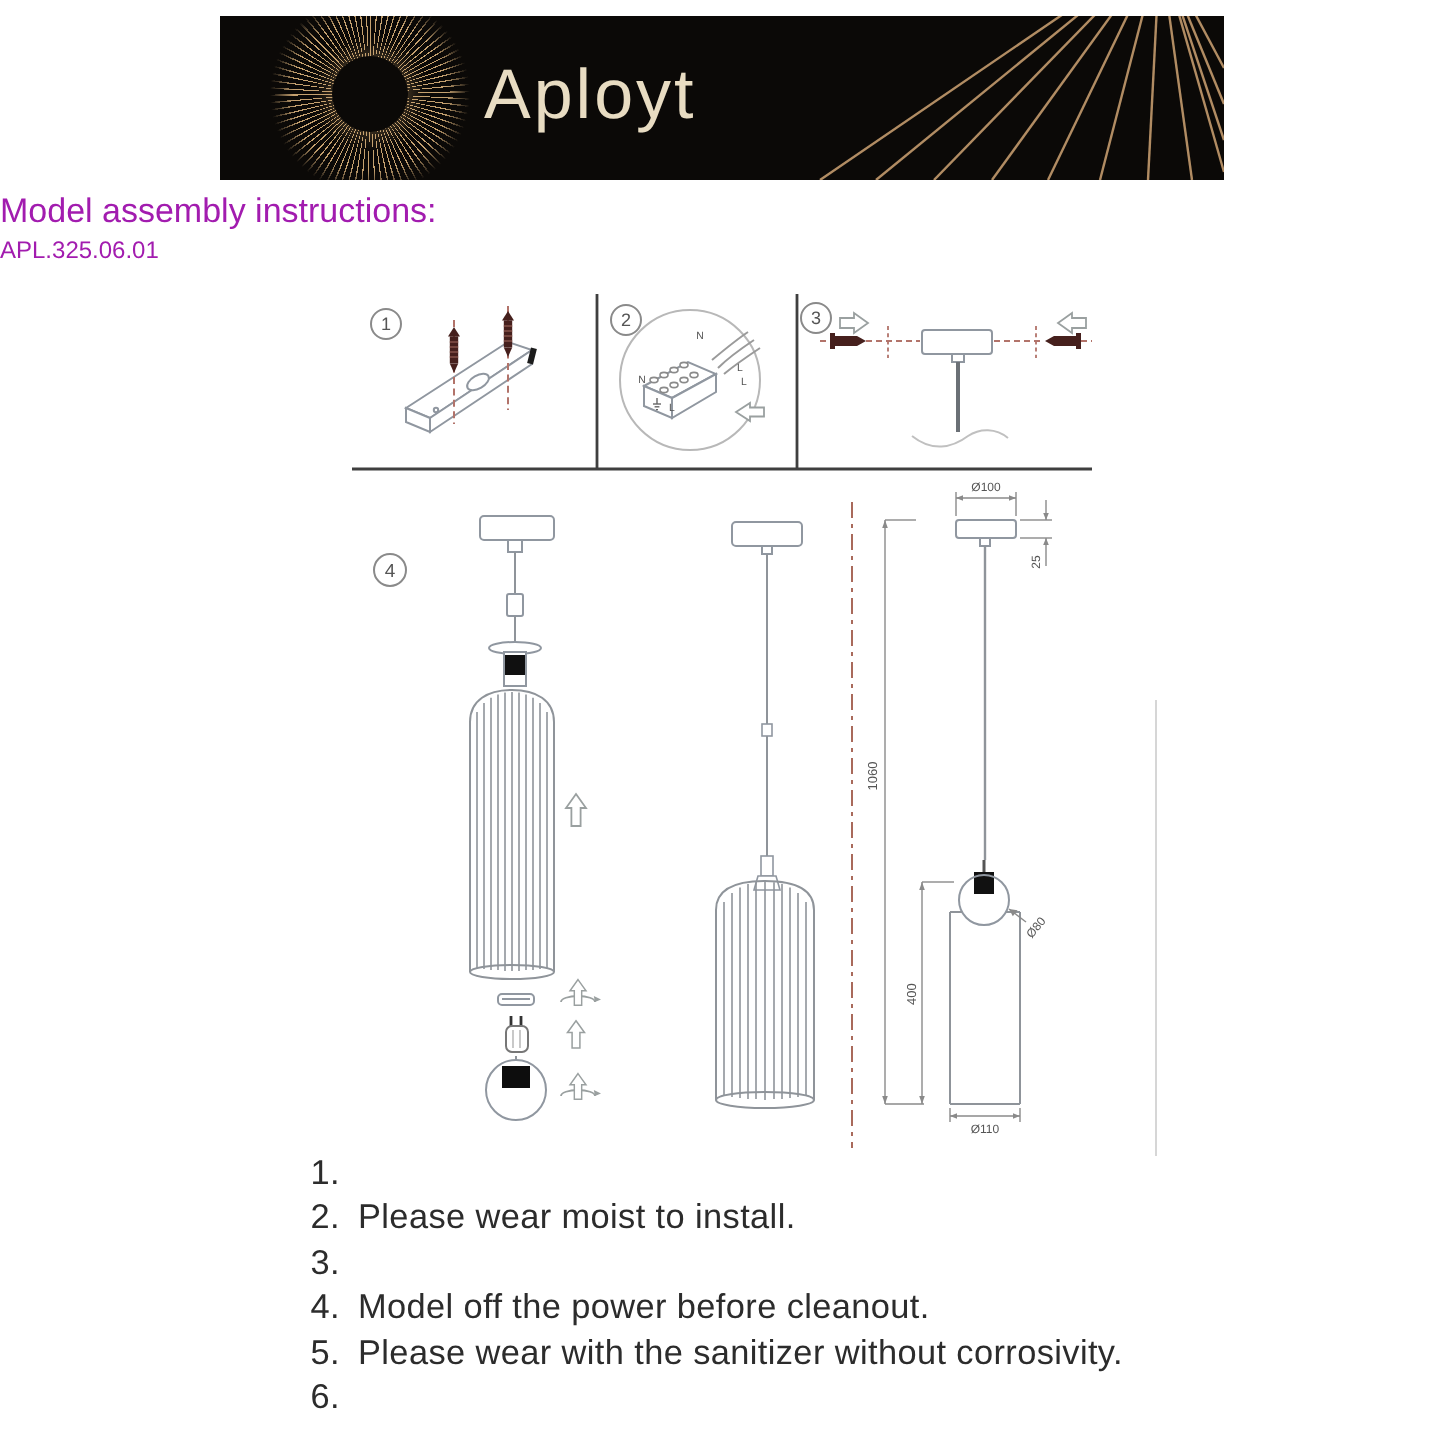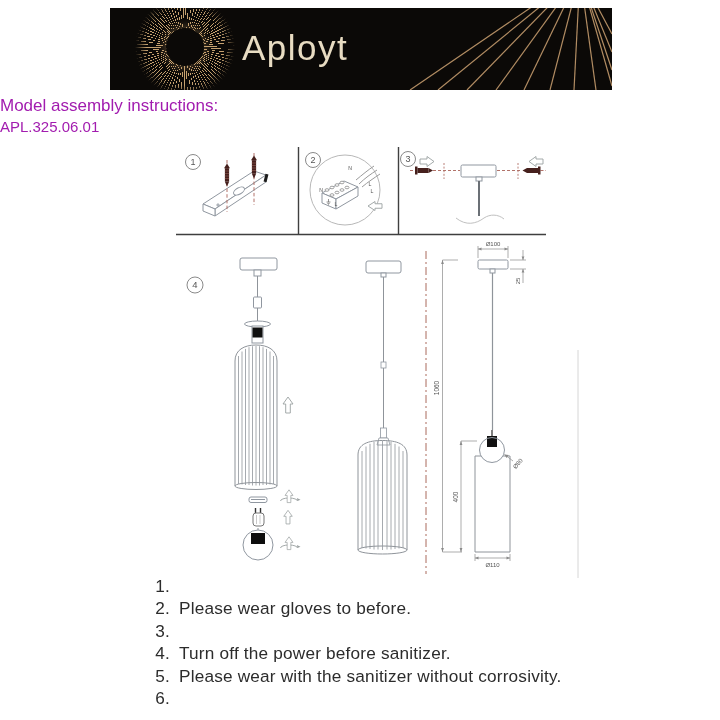--- a/index.html
+++ b/index.html
@@ -15,21 +15,21 @@
             mask:radial-gradient(circle,#000 18%,#000 52%,transparent 68%);}
   .sunburst::after{content:"";position:absolute;inset:33px;border-radius:50%;background:#0b0907;
             box-shadow:0 0 10px 2px rgba(205,165,112,.35);}
   .brand{position:absolute;left:132px;top:20px;font-size:35px;letter-spacing:1.5px;
          color:#e8dcc2;}
   .corner-rays{position:absolute;right:0;top:0;}
 
   
   .titleblock{position:absolute;left:0;top:96px;width:720px;text-align:left;color:#a21caf;}
   .titleblock .t1{font-size:17px;}
-  .titleblock .t2{font-size:15px;margin-top:2px;}
+  .titleblock .t2{font-size:12px;margin-top:2px;}
 
   
   .diagram{position:absolute;left:0;top:0;width:720px;height:720px;}
 
   
   .instructions{position:absolute;left:0;top:575px;width:720px;color:#2c2c2c;}
   .inst-row{display:flex;padding-left:148px;font-size:17.2px;line-height:22.4px;letter-spacing:.2px;}
   .inst-row .num{width:22px;text-align:right;margin-right:9px;flex:none;}
 </style>
 </head>
@@ -337,28 +337,28 @@
 
     <line x1="578" y1="350" x2="578" y2="578" stroke="#d6d6d6" stroke-width="1"></line>
   </svg>
 
   <div class="instructions">
     <div class="inst-row">
       <span class="num">1.</span>
     </div>
     <div class="inst-row">
       <span class="num">2.</span>
-      <span class="txt">Please wear gloves to before.</span>
+      <span class="txt">Please wear moist to install.</span>
     </div>
     <div class="inst-row">
       <span class="num">3.</span>
     </div>
     <div class="inst-row">
       <span class="num">4.</span>
-      <span class="txt">Turn off the power before sanitizer.</span>
+      <span class="txt">Model off the power before cleanout.</span>
     </div>
     <div class="inst-row">
       <span class="num">5.</span>
       <span class="txt">Please wear with the sanitizer without corrosivity.</span>
     </div>
     <div class="inst-row">
       <span class="num">6.</span>
     </div>
   </div>
 

